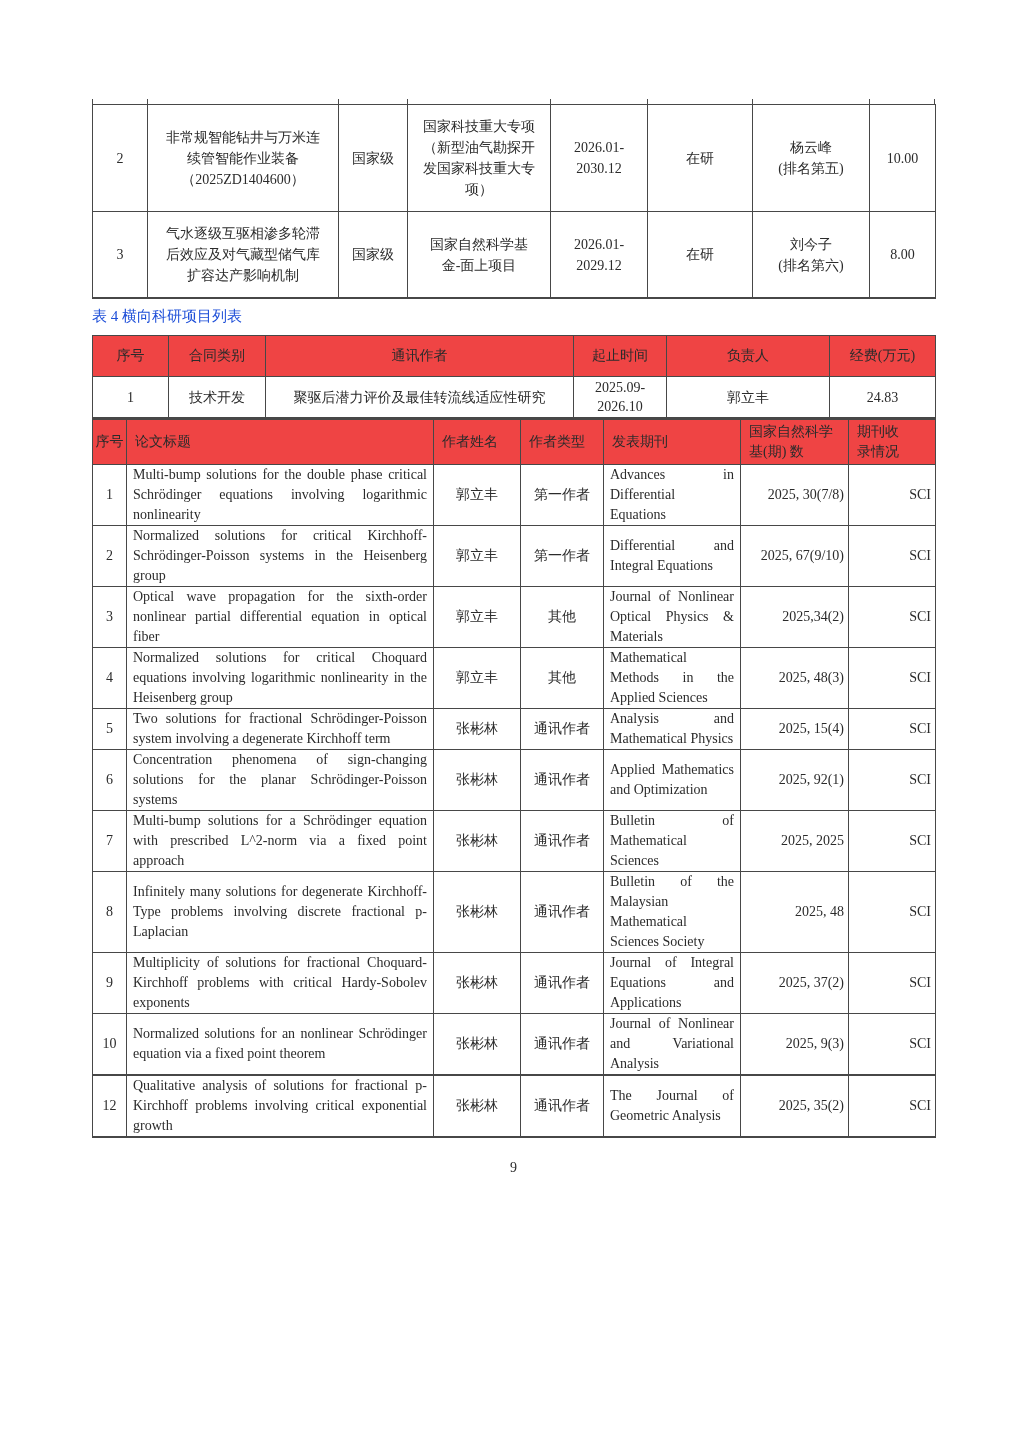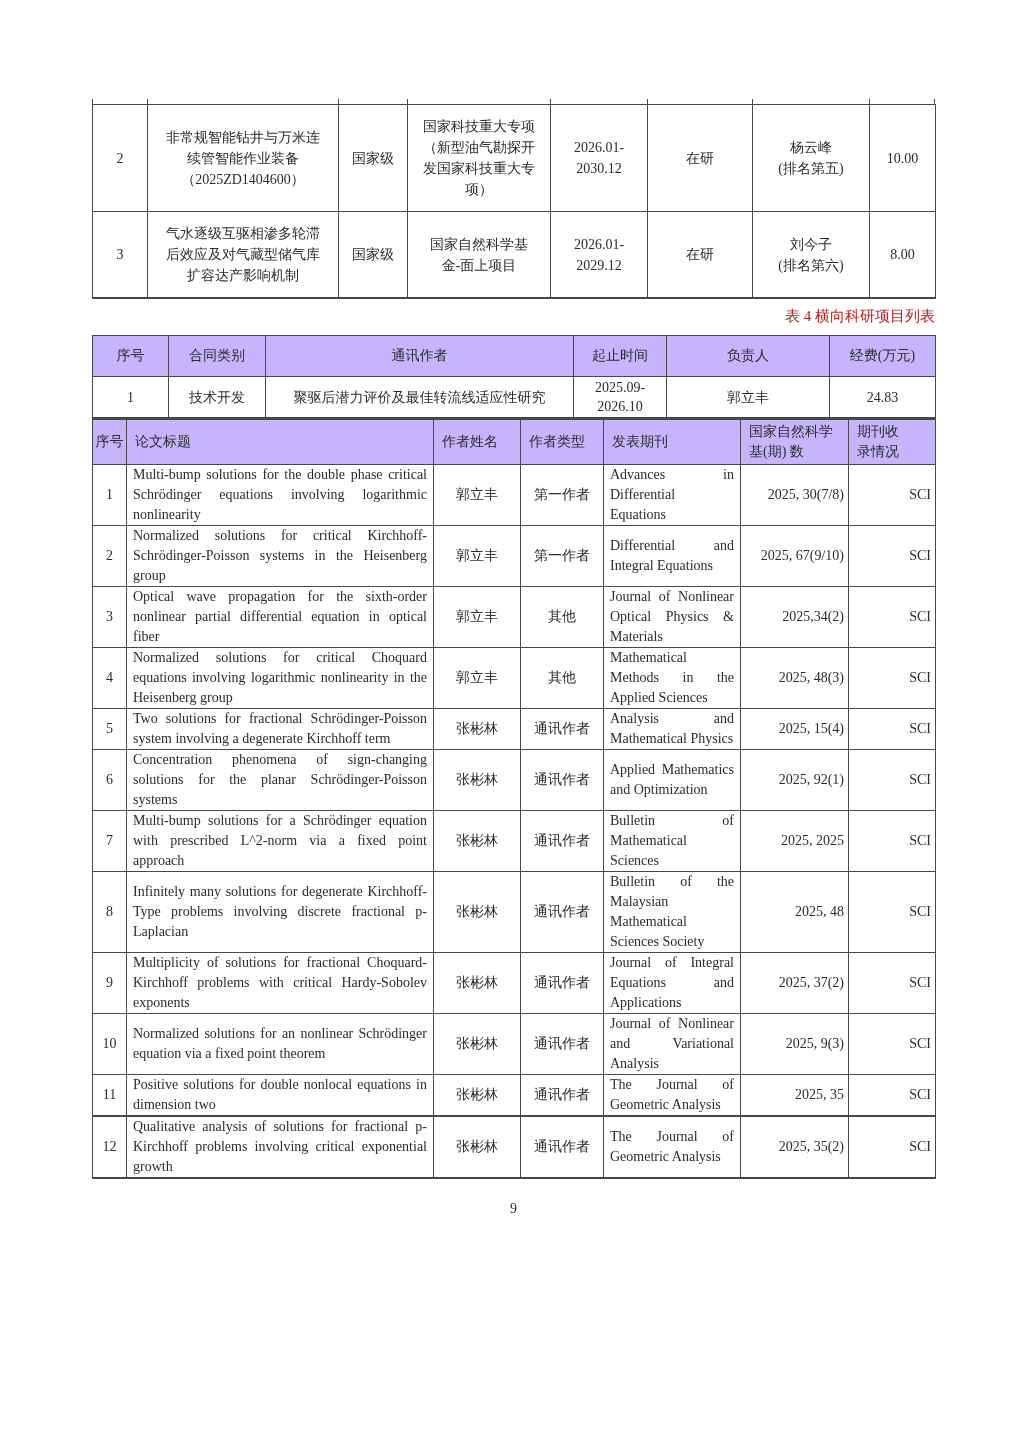--- a/index.html
+++ b/index.html
@@ -9,40 +9,40 @@
   }
   .page{position:relative;width:1022px;height:1433px;box-sizing:border-box;padding:104px 87px 0 92px}
   
   .stubs span{position:absolute;top:99px;width:1px;height:6px;background:#4a4a4a}
 
   .tbl{border-collapse:collapse;table-layout:fixed;width:843px;background:#fff}
   .tbl td,.tbl th{
     border:1px solid #474747;font-size:14px;font-weight:400;
     vertical-align:middle;overflow:hidden;word-wrap:break-word;
   }
-  .tbl th{background:#c4b5fd}
+  .tbl th{background:#ef4444}
   .ctr{text-align:center}
   .lft{text-align:right}
   .just{text-align:justify}
   .pre{white-space:pre-line}
 
   .t-top td{line-height:21px;padding:11px 5px}
   .t-top tr:last-child td{border-bottom-width:2px}
 
   .t4 th{line-height:20px;padding:10px 4px;text-align:center}
   .t4 td{line-height:19px;padding:1px 4px}
   .t4 tbody tr:last-child td{border-bottom-width:2px}
 
   .t5 th{line-height:20px;padding:2px 6px 2px 8px;text-align:left}
   .t5 th.ctr{text-align:center;padding:2px 2px}
   .t5 td{line-height:20px;padding:0 6px}
   .t5 td.lft{padding:0 4px 0 7px}
   .t5 tbody tr:last-child td{border-top-width:2px;border-bottom-width:2px}
 
-  .tbl-title{width:843px;text-align:right;font-size:15px;line-height:20px;margin:7px 0 9px;color:#b91c1c}
+  .tbl-title{width:843px;text-align:left;font-size:15px;line-height:20px;margin:7px 0 9px;color:#1d4ed8}
   .page-num{width:843px;text-align:center;font-size:14px;margin-top:22px;color:#2b2b2b}
 </style>
 </head>
 <body>
 
 <div class="page">
 
   <div class="stubs">
     <span style="left:92px"></span>
     <span style="left:147px"></span>
@@ -257,29 +257,20 @@
         <tr>
           <td class="ctr">10</td>
           <td class="just">Normalized solutions for an nonlinear Schrödinger equation via a fixed point theorem</td>
           <td class="ctr">张彬林</td>
           <td class="ctr">通讯作者</td>
           <td class="just">Journal of Nonlinear and Variational Analysis</td>
           <td class="lft">2025, 9(3)</td>
           <td class="lft">SCI</td>
         </tr>
 
-        <tr>
-          <td class="ctr">11</td>
-          <td class="just">Positive solutions for double nonlocal equations in dimension two</td>
-          <td class="ctr">张彬林</td>
-          <td class="ctr">通讯作者</td>
-          <td class="just">The Journal of Geometric Analysis</td>
-          <td class="lft">2025, 35</td>
-          <td class="lft">SCI</td>
-        </tr>
 
         <tr>
           <td class="ctr">12</td>
           <td class="just">Qualitative analysis of solutions for fractional p-Kirchhoff problems involving critical exponential growth</td>
           <td class="ctr">张彬林</td>
           <td class="ctr">通讯作者</td>
           <td class="just">The Journal of Geometric Analysis</td>
           <td class="lft">2025, 35(2)</td>
           <td class="lft">SCI</td>
         </tr>

